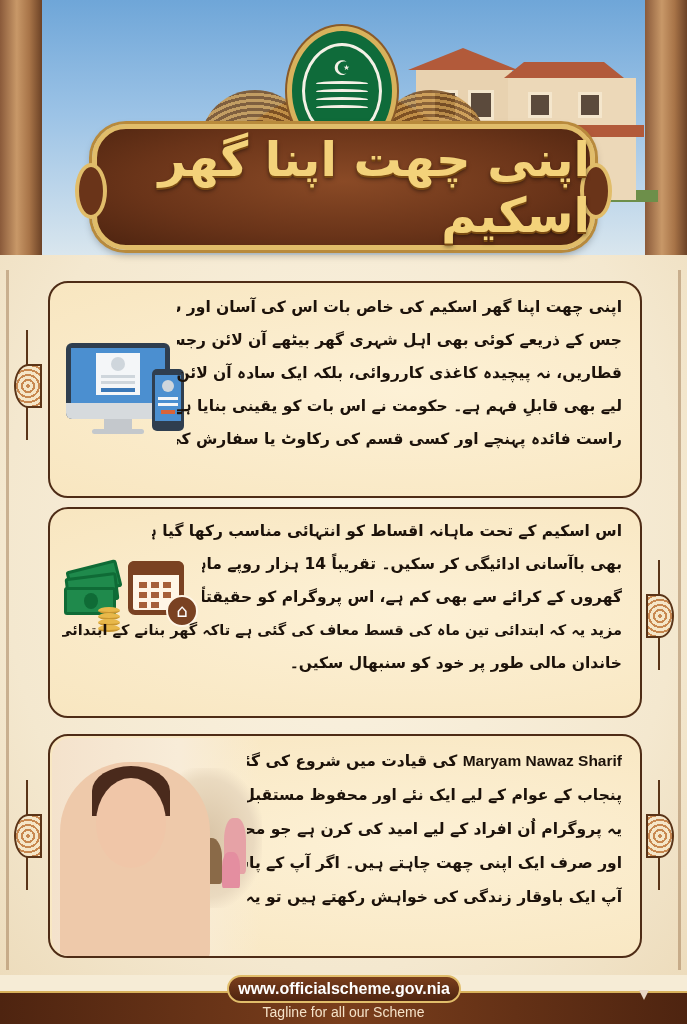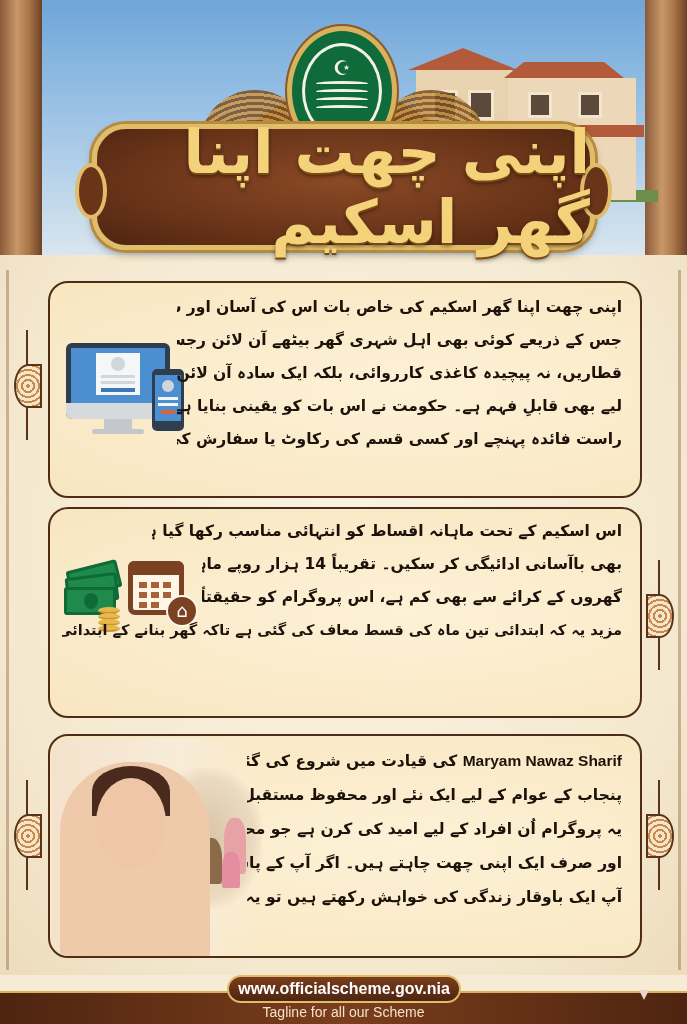--- a/index.html
+++ b/index.html
@@ -61,21 +61,21 @@
     box-shadow: 0 0 0 3px #b88a3c, 0 4px 8px rgba(0,0,0,.35);
     display:flex; align-items:center; justify-content:center;
   }
   .plaque::before, .plaque::after {
     content:""; position:absolute; top: 34px; width: 24px; height: 48px;
     background: #6a3419; border: 4px solid #e1bd6a; border-radius: 50%;
   }
   .plaque::before { left: -22px; } .plaque::after { right: -22px; }
   .plaque-title {
     direction: rtl; color: #f3d27a; font-family: "DejaVu Sans", sans-serif; font-weight: bold;
-    font-size: 60px; text-shadow: 0 2px 0 #7a4a12, 0 3px 4px rgba(0,0,0,.5);
+    font-size: 48px; text-shadow: 0 2px 0 #7a4a12, 0 3px 4px rgba(0,0,0,.5);
     position: relative; z-index: 2;
   }
 
   
   .parchment {
     position: absolute; left: 0; top: 255px; width: 687px; height: 720px;
     background: radial-gradient(ellipse at 50% 40%, #fbf4e4 0%, #f4e8cf 70%, #eddcbc 100%);
   }
   .frame-line { position:absolute; top: 270px; width: 3px; height: 700px; background: #a07a54; opacity: .5; }
   .frame-line.l { left: 6px; } .frame-line.r { right: 6px; }
@@ -270,20 +270,21 @@
       <div class="cell" style="left:6px;top:36px;"></div>
       <div class="cell" style="left:18px;top:36px;"></div>
     </div>
     <div class="home-badge">⌂</div>
   </div>
   <div class="text-block">
     <span class="line" style="width:470px;margin-right:0;">اس اسکیم کے تحت ماہانہ اقساط کو انتہائی مناسب رکھا گیا ہے تاکہ کم آمدن والے خاندان</span>
     <span class="line" style="width:420px;">بھی باآسانی ادائیگی کر سکیں۔ تقریباً 14 ہزار روپے ماہانہ قسط، جو اکثر علاقوں کے</span>
     <span class="line" style="width:420px;">گھروں کے کرائے سے بھی کم ہے، اس پروگرام کو حقیقتاً قابلِ عمل بناتی ہے۔</span>
     <span class="line" style="font-size:14.5px;">مزید یہ کہ ابتدائی تین ماہ کی قسط معاف کی گئی ہے تاکہ گھر بنانے کے ابتدائی اخراجات کا بوجھ کم ہو سکے اور</span>
+    <span class="line">خاندان مالی طور پر خود کو سنبھال سکیں۔</span>
   </div>
 </div>
 
 <div class="card c3">
   <div class="portrait">
     <div class="family-bg">
       <div class="person" style="left:18px;top:56px;width:22px;height:50px;background:#4f7fbf;"></div>
       <div class="person" style="left:44px;top:70px;width:26px;height:46px;background:#8a6a48;"></div>
       <div class="person" style="left:72px;top:50px;width:22px;height:56px;background:#e6a2a6;"></div>
       <div class="person" style="left:70px;top:84px;width:18px;height:36px;background:#e48ea0;"></div>

